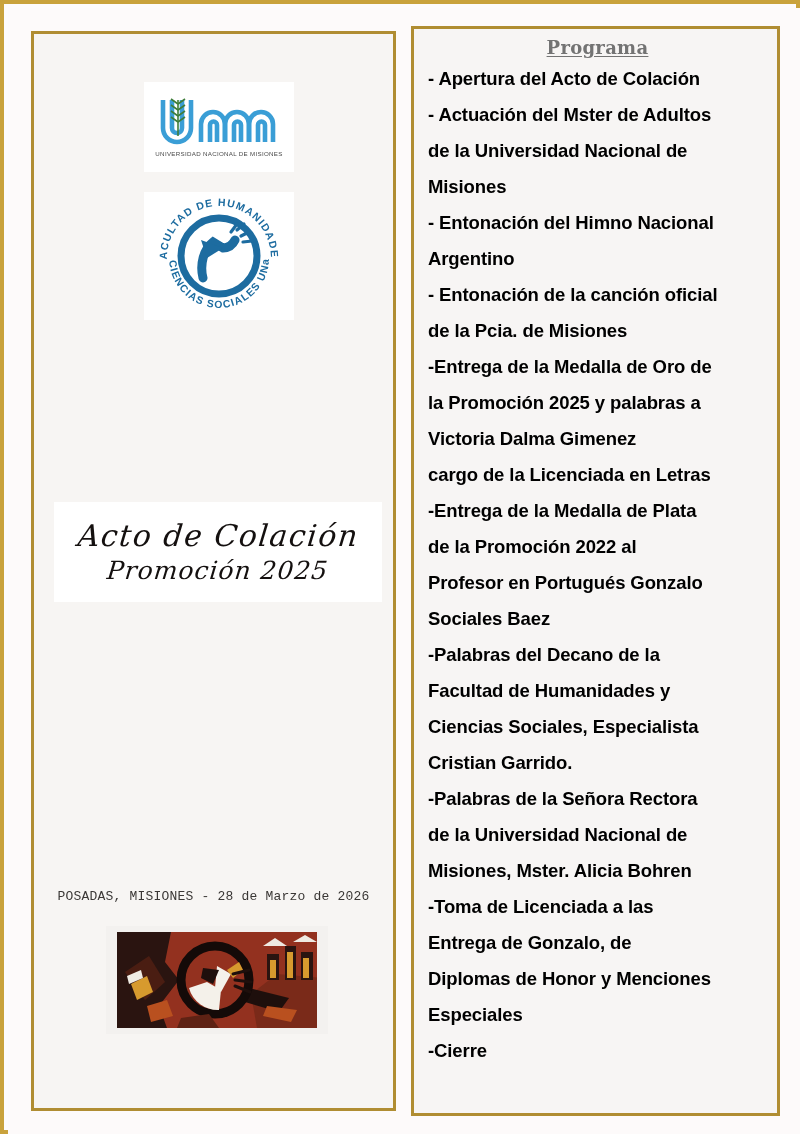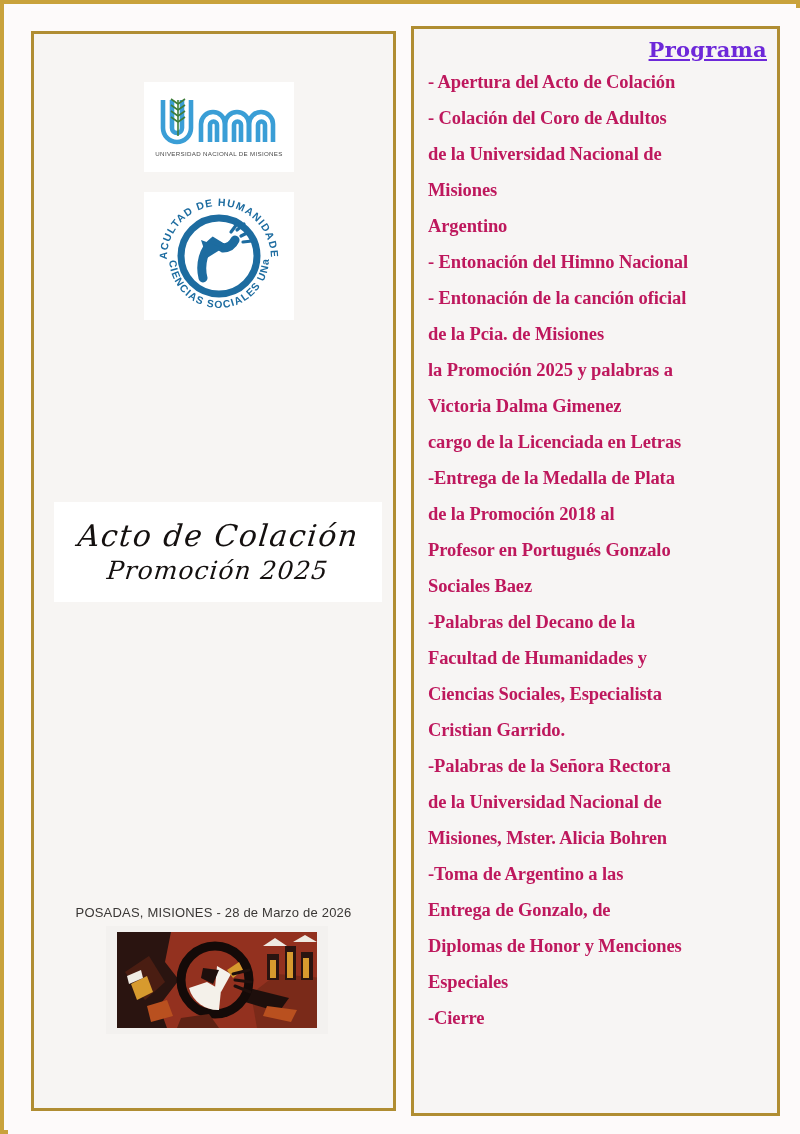--- a/index.html
+++ b/index.html
@@ -102,25 +102,24 @@
     line-height: 1.2;
     margin-top: 4px;
     transform: skewX(-6deg);
   }
 
   #place-date {
     position: absolute;
     left: 0; top: 855px;
     width: 100%;
     text-align: center;
-    font-family: Liberation Sans, sans-serif;
+    font-family: Liberation Mono, monospace;
     font-size: 13px;
     color: #3a3735;
     letter-spacing: 0.2px;
-    margin-top: 16px;
   }
 
   #artwork-box {
     position: absolute;
     left: 72px; top: 892px;
     width: 222px; height: 108px;
     background: #f3f1ef;
     display: flex;
     align-items: center;
     justify-content: center;
@@ -129,37 +128,37 @@
 
   
   #program-inner {
     position: absolute;
     left: 0; top: 0;
     width: 100%;
     padding: 8px 10px 0 14px;
     box-sizing: border-box;
   }
   #program-heading {
-    text-align: right;
+    text-align: center;
     font-family: "DejaVu Serif", "Liberation Serif", serif;
     font-weight: bold;
-    font-size: 21px;
-    color: #6d28d9;
+    font-size: 18px;
+    color: #737373;
     text-decoration: underline;
     text-underline-offset: 2px;
     line-height: 1.2;
     margin-bottom: 2px;
     letter-spacing: 0.3px;
   }
   #program-lines { display: block; }
   .program-line {
-    font-family: Liberation Serif, serif;
+    font-family: Liberation Sans, sans-serif;
     font-weight: bold;
     font-size: 18.5px;
-    color: #be185d;
+    color: #000000;
     line-height: 36px;
     height: 36px;
     white-space: nowrap;
     letter-spacing: -0.1px;
     overflow: hidden;
   }
 </style>
 </head>
 <body>
 
@@ -252,42 +251,43 @@
         <path d="M64 86 l28 -4 l10 14 H60 z" fill="#5e2214"></path>
       </svg>
     </div>
   </div>
 
   <div class="panel" id="right-panel">
     <div id="program-inner">
       <div id="program-heading">Programa</div>
       <div id="program-lines">
           <div class="program-line">- Apertura del Acto de Colación</div>
-          <div class="program-line">-  Colación del Coro de Adultos</div>
+          <div class="program-line">-  Actuación del Mster de Adultos</div>
           <div class="program-line">de la Universidad Nacional de</div>
           <div class="program-line">Misiones</div>
+          <div class="program-line">- Entonación del Himno Nacional</div>
           <div class="program-line">Argentino</div>
-          <div class="program-line">- Entonación del Himno Nacional</div>
           <div class="program-line">- Entonación de la canción oficial</div>
           <div class="program-line">de la Pcia. de Misiones</div>
+          <div class="program-line">-Entrega de la Medalla de Oro de</div>
           <div class="program-line">la Promoción 2025 y palabras a</div>
           <div class="program-line">Victoria Dalma Gimenez</div>
           <div class="program-line">cargo de la Licenciada  en Letras</div>
           <div class="program-line">-Entrega de la Medalla de Plata</div>
-          <div class="program-line">de la Promoción 2018 al</div>
+          <div class="program-line">de la Promoción 2022 al</div>
           <div class="program-line">Profesor en Portugués  Gonzalo</div>
           <div class="program-line">Sociales Baez</div>
           <div class="program-line"> -Palabras del Decano de la</div>
           <div class="program-line">Facultad de Humanidades y</div>
           <div class="program-line">Ciencias Sociales, Especialista</div>
           <div class="program-line">Cristian Garrido.</div>
           <div class="program-line">-Palabras de la Señora Rectora</div>
           <div class="program-line">de la Universidad  Nacional de</div>
           <div class="program-line">Misiones, Mster. Alicia Bohren</div>
-          <div class="program-line">-Toma de Argentino a las</div>
+          <div class="program-line">-Toma de Licenciada a las</div>
           <div class="program-line">Entrega de Gonzalo, de</div>
           <div class="program-line">Diplomas de Honor y Menciones</div>
           <div class="program-line">Especiales</div>
           <div class="program-line">-Cierre</div>
         </div>
     </div>
   </div>
 </div>
 
 </body></html>

